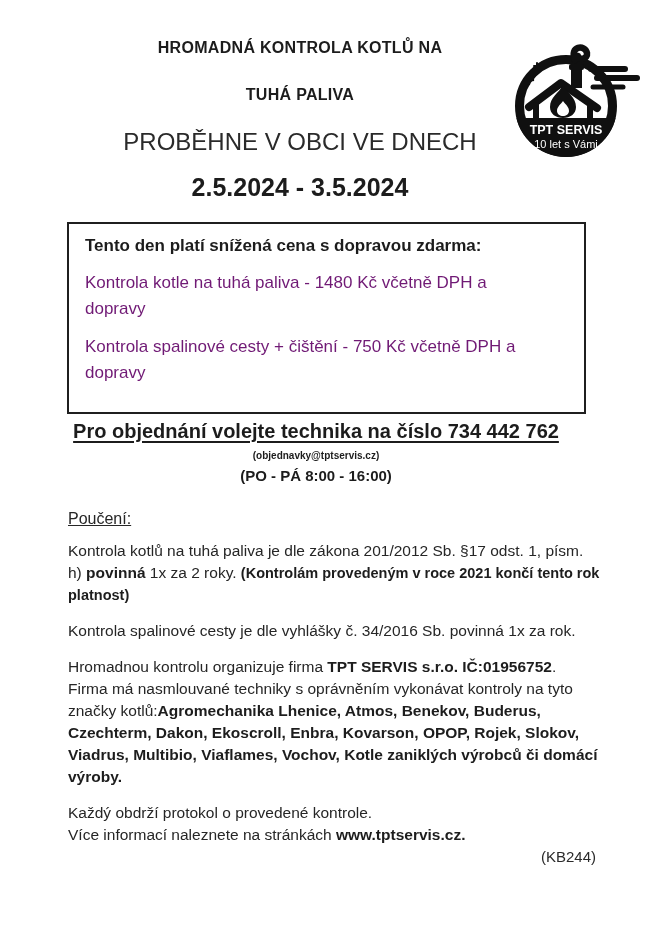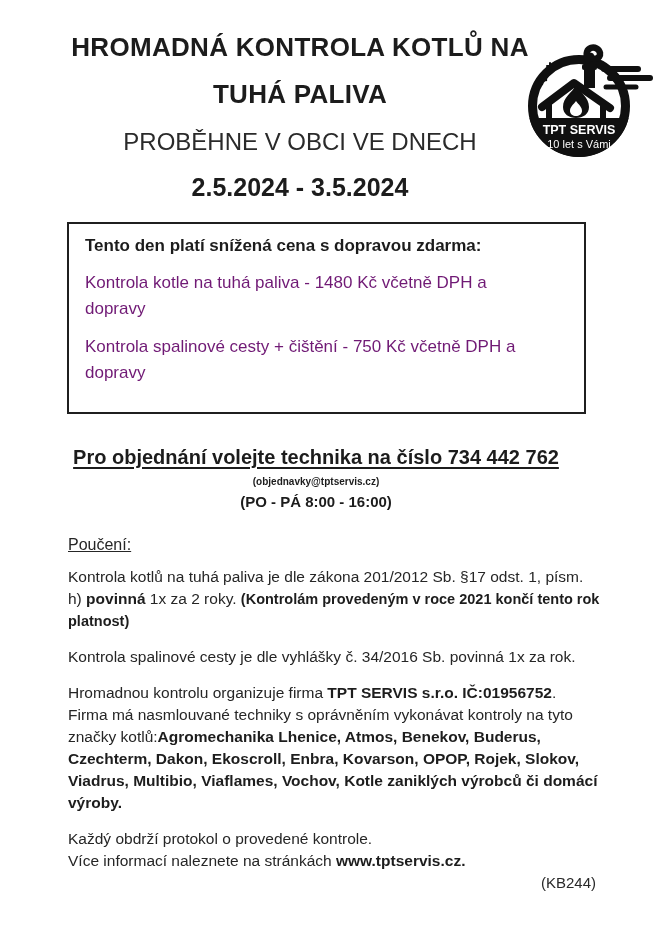--- a/index.html
+++ b/index.html
@@ -6,37 +6,37 @@
     margin: 0; padding: 0;
     width: 662px; height: 951px;
     background: #ffffff;
     color: #1c1c1c;
     font-family: "Liberation Sans", sans-serif;
   }
   * { box-sizing: border-box; }
   .page { position: relative; width: 662px; height: 951px; overflow: hidden; background: #fff; }
 
   .titles { margin: 24px 0 0 40px; width: 520px; text-align: center; }
-  .title-main  { font-size: 26px; font-weight: bold; line-height: 47px; letter-spacing: .3px; }
+  .title-main  { font-size: 16px; font-weight: bold; line-height: 47px; letter-spacing: .3px; }
   .title-sub   { font-size: 24px; font-weight: normal; line-height: 47px; color: #2a2a2a; }
   .title-dates { font-size: 25px; font-weight: bold; line-height: 45px; }
 
-  .logo { position: absolute; top: 44px; right: 8px; width: 132px; height: 118px; }
+  .logo { position: absolute; top: 44px; right: 21px; width: 132px; height: 118px; }
   .logo svg { overflow: visible; display: block; }
   .logo text { font-family: "Liberation Sans", sans-serif; }
 
   .offer-box {
     margin: 12px 0 0 67px; width: 519px;
     border: 2px solid #1f1f1f;
     padding: 10px 18px 26px 16px;
   }
   .offer-heading { margin: 0; font-size: 17px; font-weight: bold; line-height: 24px; }
   .offer-item { margin: 12px 0 0; font-size: 17px; line-height: 26px; max-width: 445px; color: #701a75; }
 
-  .contact { margin: 28px 0 0 65px; width: 502px; text-align: center; }
+  .contact { margin: 2px 0 0 65px; width: 502px; text-align: center; }
   .contact-phone {
     font-size: 20px; font-weight: bold; line-height: 30px;
     text-decoration: underline; text-decoration-thickness: 2px; text-underline-offset: 3px;
   }
   .contact-email { font-size: 10px; font-weight: bold; line-height: 20px; }
   .contact-hours { font-size: 15px; font-weight: bold; line-height: 20px; }
 
   .notice { margin: 22px 0 0 68px; width: 532px; font-size: 15.5px; line-height: 22px; color: #262626; }
   .notice-heading { margin: 0; font-size: 16px; }
   .notice-heading .u { text-decoration: underline; }

